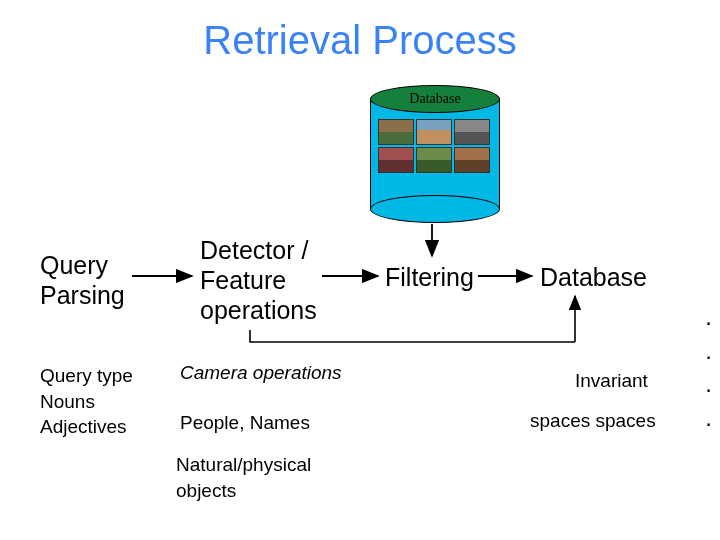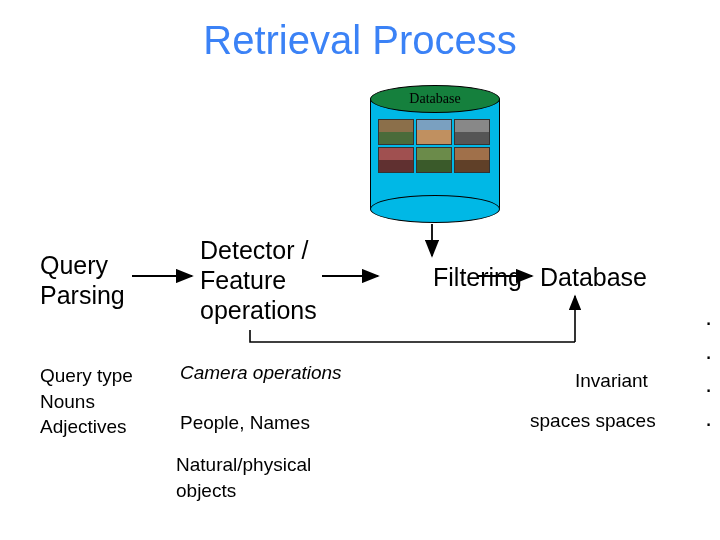--- a/index.html
+++ b/index.html
@@ -134,21 +134,21 @@
   </div>
 </div>
 
 <div class="node" style="left:40px; top:250px; white-space:pre;">Query
 Parsing</div>
 
 <div class="node" style="left:200px; top:235px; white-space:pre;">Detector /
 Feature
 operations</div>
 
-<div class="node" style="left:385px; top:262px;margin-left:48px;">Filtering</div>
+<div class="node" style="left:385px; top:262px;">Filtering</div>
 
 <div class="node" style="left:540px; top:262px;">Database</div>
 
 <div class="sub" style="left:40px; top:363px; white-space:pre;">Query type
 Nouns
 Adjectives</div>
 
 <div class="sub" style="left:180px; top:360px;font-style:italic;">Camera operations</div>
 <div class="sub" style="left:180px; top:410px;">People, Names</div>
 <div class="sub" style="left:176px; top:452px; white-space:pre;">Natural/physical

